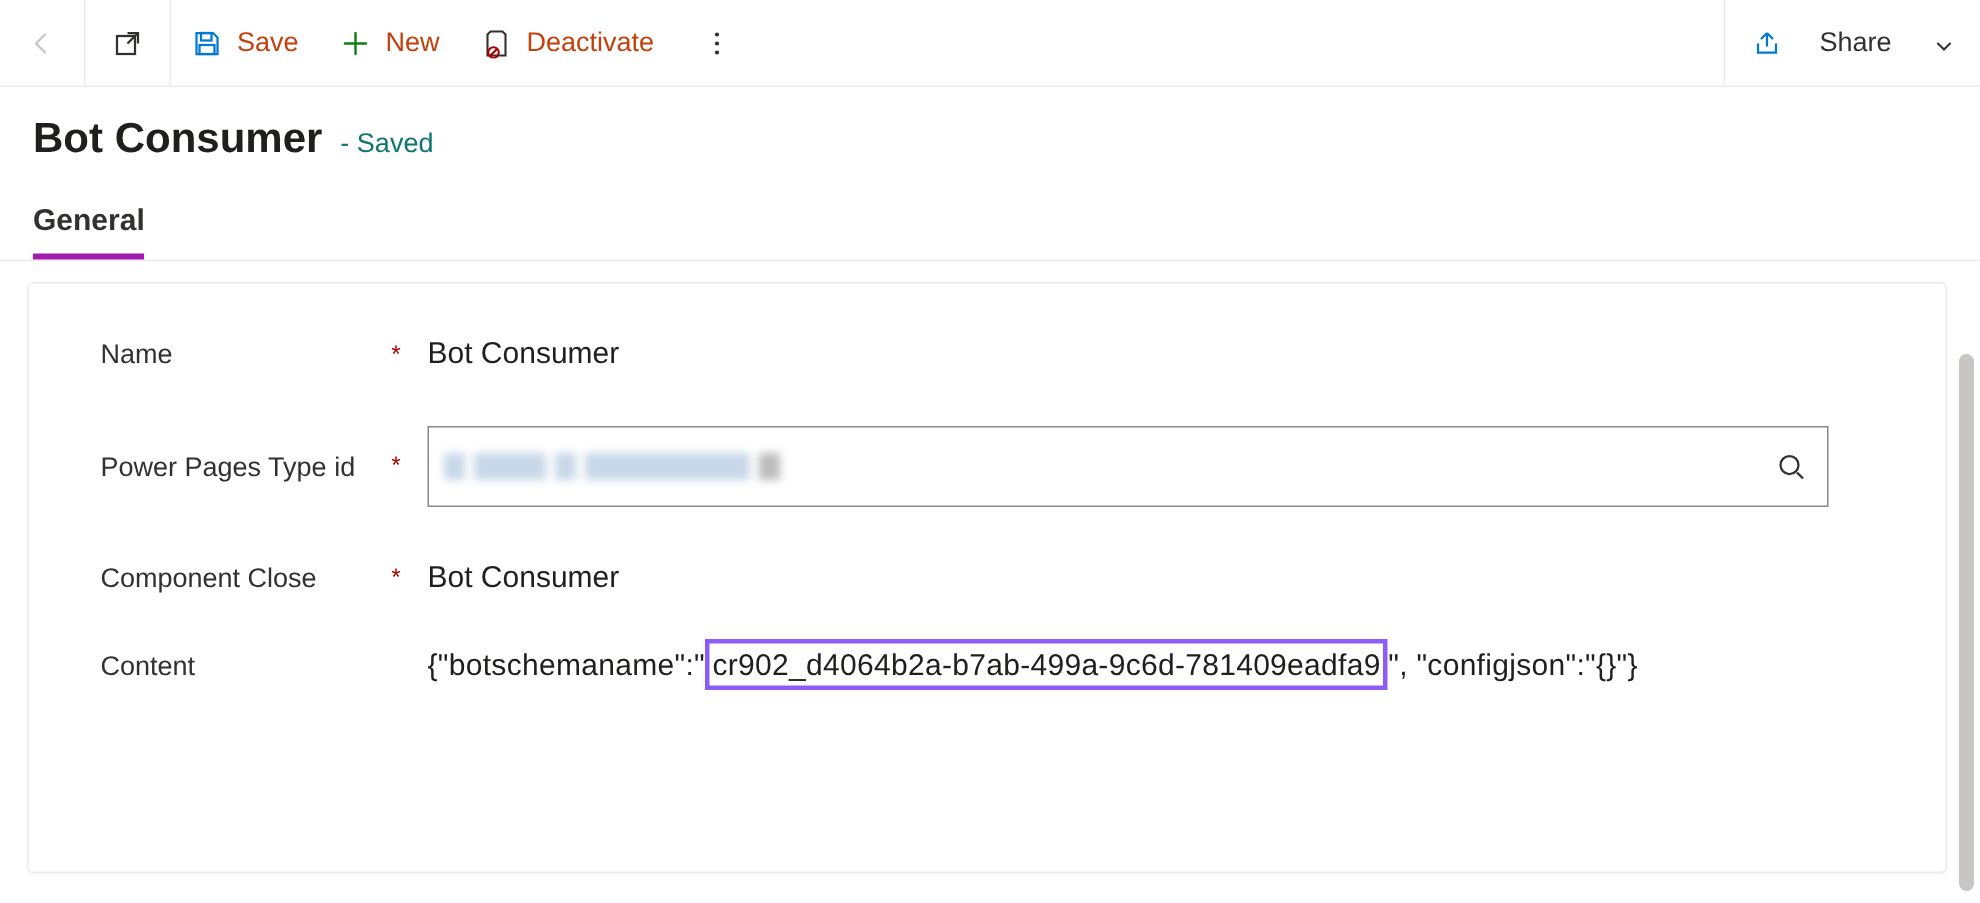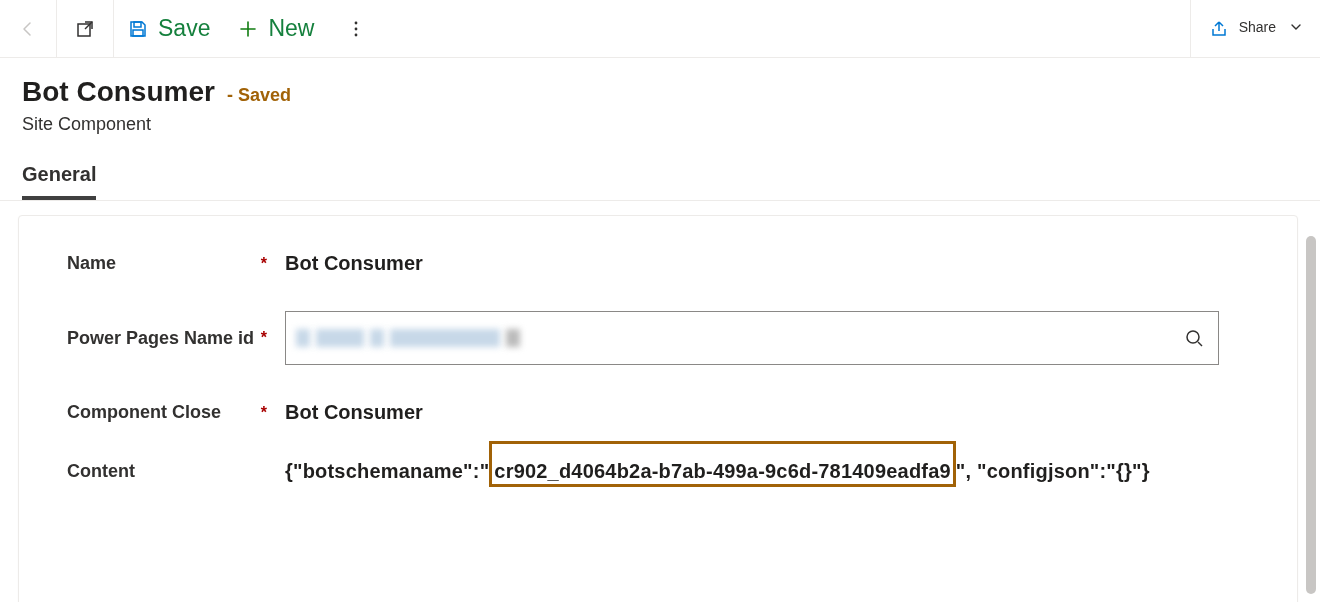--- a/index.html
+++ b/index.html
@@ -18,71 +18,71 @@
     border-bottom: 1px solid #edebe9;
     display: flex;
     align-items: center;
     padding: 0;
   }
   .toolbar-group { display: flex; align-items: center; height: 100%; }
   .toolbar-divider { width: 1px; height: 100%; background: #edebe9; }
   .tb-btn {
     display: flex; align-items: center; gap: 10px;
     padding: 0 14px; height: 100%;
-    font-size: 23px; color: #15803d; cursor: pointer;
+    font-size: 18px; color: #c2410c; cursor: pointer;
     user-select: none;
   }
   .tb-btn.icon-only { padding: 0 18px; }
   .tb-btn svg { display: block; }
   .toolbar-spacer { flex: 1; }
   .share-group { display: flex; align-items: center; height: 100%; border-left: 1px solid #edebe9; padding: 0 16px 0 18px; }
-  .share-btn { display:flex; align-items:flex-start; gap:10px; font-size:14px; cursor:pointer; }
+  .share-btn { display:flex; align-items:flex-end; gap:25px; font-size:18px; cursor:pointer; }
 
   
   .record-header { padding: 18px 22px 10px 22px; }
   .title-line { display: flex; align-items: baseline; gap: 12px; }
   .record-title { font-size: 28px; font-weight: 600; color: #201f1e; }
-  .record-status { font-size: 18px; color: #a16207; font-weight:700; }
+  .record-status { font-size: 18px; color: #0f766e; font-weight:400; }
   .record-entity { font-size: 18px; color: #323130; margin-top: 6px; }
 
   
   .tabs { display: flex; gap: 30px; padding: 18px 22px 0 22px; border-bottom: 1px solid #edebe9; }
   .tab { font-size: 20px; color: #323130; padding-bottom: 14px; cursor: pointer; display:flex; align-items:center; gap:8px; }
-  .tab.active { font-weight: 600; border-bottom: 4px solid #404040; padding-bottom: 10px; }
+  .tab.active { font-weight: 600; border-bottom: 4px solid #a21caf; padding-bottom: 10px; }
 
   
   .form-region { position: relative; padding: 14px 22px 0 18px; height: calc(602px - 58px - 90px - 46px); }
   .form-card {
     background: #fff;
     border: 1px solid #edebe9;
     border-radius: 4px;
     padding: 36px 32px 60px 48px;
     box-shadow: 0 1px 2px rgba(0,0,0,0.04);
     position: relative;
     height: 100%;
   }
-  .form-row { display: flex; align-items: center; margin-bottom: 36px; font-weight: bold; }
+  .form-row { display: flex; align-items: center; margin-bottom: 36px; }
   .form-label { width: 218px; font-size: 18px; color: #323130; display:flex; align-items:center; position:relative; }
   .req { color: #a80000; margin-left: auto; margin-right: 18px; font-size: 16px; position:absolute; right:0; }
   .form-value { font-size: 20px; color: #201f1e; }
   .lookup-field {
     flex: 1;
     border: 1px solid #8a8886;
     height: 54px;
     display: flex; align-items: center; justify-content: space-between;
     padding: 0 14px 0 10px;
     max-width: 934px;
   }
   .blur-chip {
     display:flex; gap:6px; align-items:center;
   }
   .blur-box { height: 18px; background:#c7d8e8; filter: blur(3px); }
   .search-icon-mag { stroke:#323130; }
   .content-text { font-size: 20px; color:#201f1e; letter-spacing:0.2px; }
-  .highlight-red { border: 3px solid #a16207; padding: 16px 2px 2px 2px; }
+  .highlight-red { border: 3px solid #8b5cf6; padding: 4px 2px 2px 2px; }
 
   
   .fake-scrollbar { position:absolute; right:4px; top:236px; width:10px; height:358px; background:#c8c6c4; border-radius:5px; }
 
   .chev { margin-left:2px; }
 </style>
 </head>
 <body>
 
 <div class="toolbar">
@@ -111,20 +111,28 @@
           <rect x="6" y="3" width="7" height="5" stroke="#0078d4" stroke-width="1.5"></rect>
           <rect x="5" y="11" width="10" height="6" stroke="#0078d4" stroke-width="1.5"></rect>
         </svg>
       <span>Save</span>
     </div>
     <div class="tb-btn">
       <svg width="20" height="20" viewBox="0 0 20 20">
           <path d="M10 3v14M3 10h14" stroke="#107c10" stroke-width="1.6" stroke-linecap="round"></path>
         </svg>
       <span>New</span>
+    </div>
+    <div class="tb-btn">
+      <svg width="20" height="20" viewBox="0 0 20 20" fill="none">
+          <path d="M6 2h8l2 2v14H4V4l2-2z" stroke="#323130" stroke-width="1.4"></path>
+          <circle cx="8" cy="16" r="3.5" stroke="#a80000" stroke-width="1.4"></circle>
+          <path d="M5.5 18.5l5-5" stroke="#a80000" stroke-width="1.4"></path>
+        </svg>
+      <span>Deactivate</span>
     </div>
     <div class="tb-btn icon-only">
       <svg width="20" height="20" viewBox="0 0 20 20">
           <circle cx="10" cy="4" r="1.4" fill="#323130"></circle>
           <circle cx="10" cy="10" r="1.4" fill="#323130"></circle>
           <circle cx="10" cy="16" r="1.4" fill="#323130"></circle>
         </svg>
     </div>
   </div>
   <div class="toolbar-spacer"></div>
@@ -140,21 +148,20 @@
         </svg>
     </div>
   </div>
 </div>
 
 <div class="record-header">
   <div class="title-line">
     <span class="record-title">Bot Consumer</span>
     <span class="record-status">- Saved</span>
   </div>
-  <div class="record-entity">Site Component</div>
 </div>
 
 <div class="tabs">
   <div class="tab active">
     <span>General</span>
   </div>
 </div>
 
 <div class="form-region">
   <div class="form-card">
@@ -162,21 +169,21 @@
     <div class="form-row">
       <div class="form-label">
         <span>Name</span>
         <span class="req">*</span>
       </div>
       <div class="form-value">Bot Consumer</div>
     </div>
 
     <div class="form-row">
       <div class="form-label">
-        <span>Power Pages Name id</span>
+        <span>Power Pages Type id</span>
         <span class="req">*</span>
       </div>
       <div class="lookup-field">
         <div class="blur-chip">
           <span class="blur-box" style="width:14px"></span>
           <span class="blur-box" style="width:48px"></span>
           <span class="blur-box" style="width:14px"></span>
           <span class="blur-box" style="width:110px"></span>
           <span class="blur-box" style="width:14px;background:#bbb"></span>
         </div>

